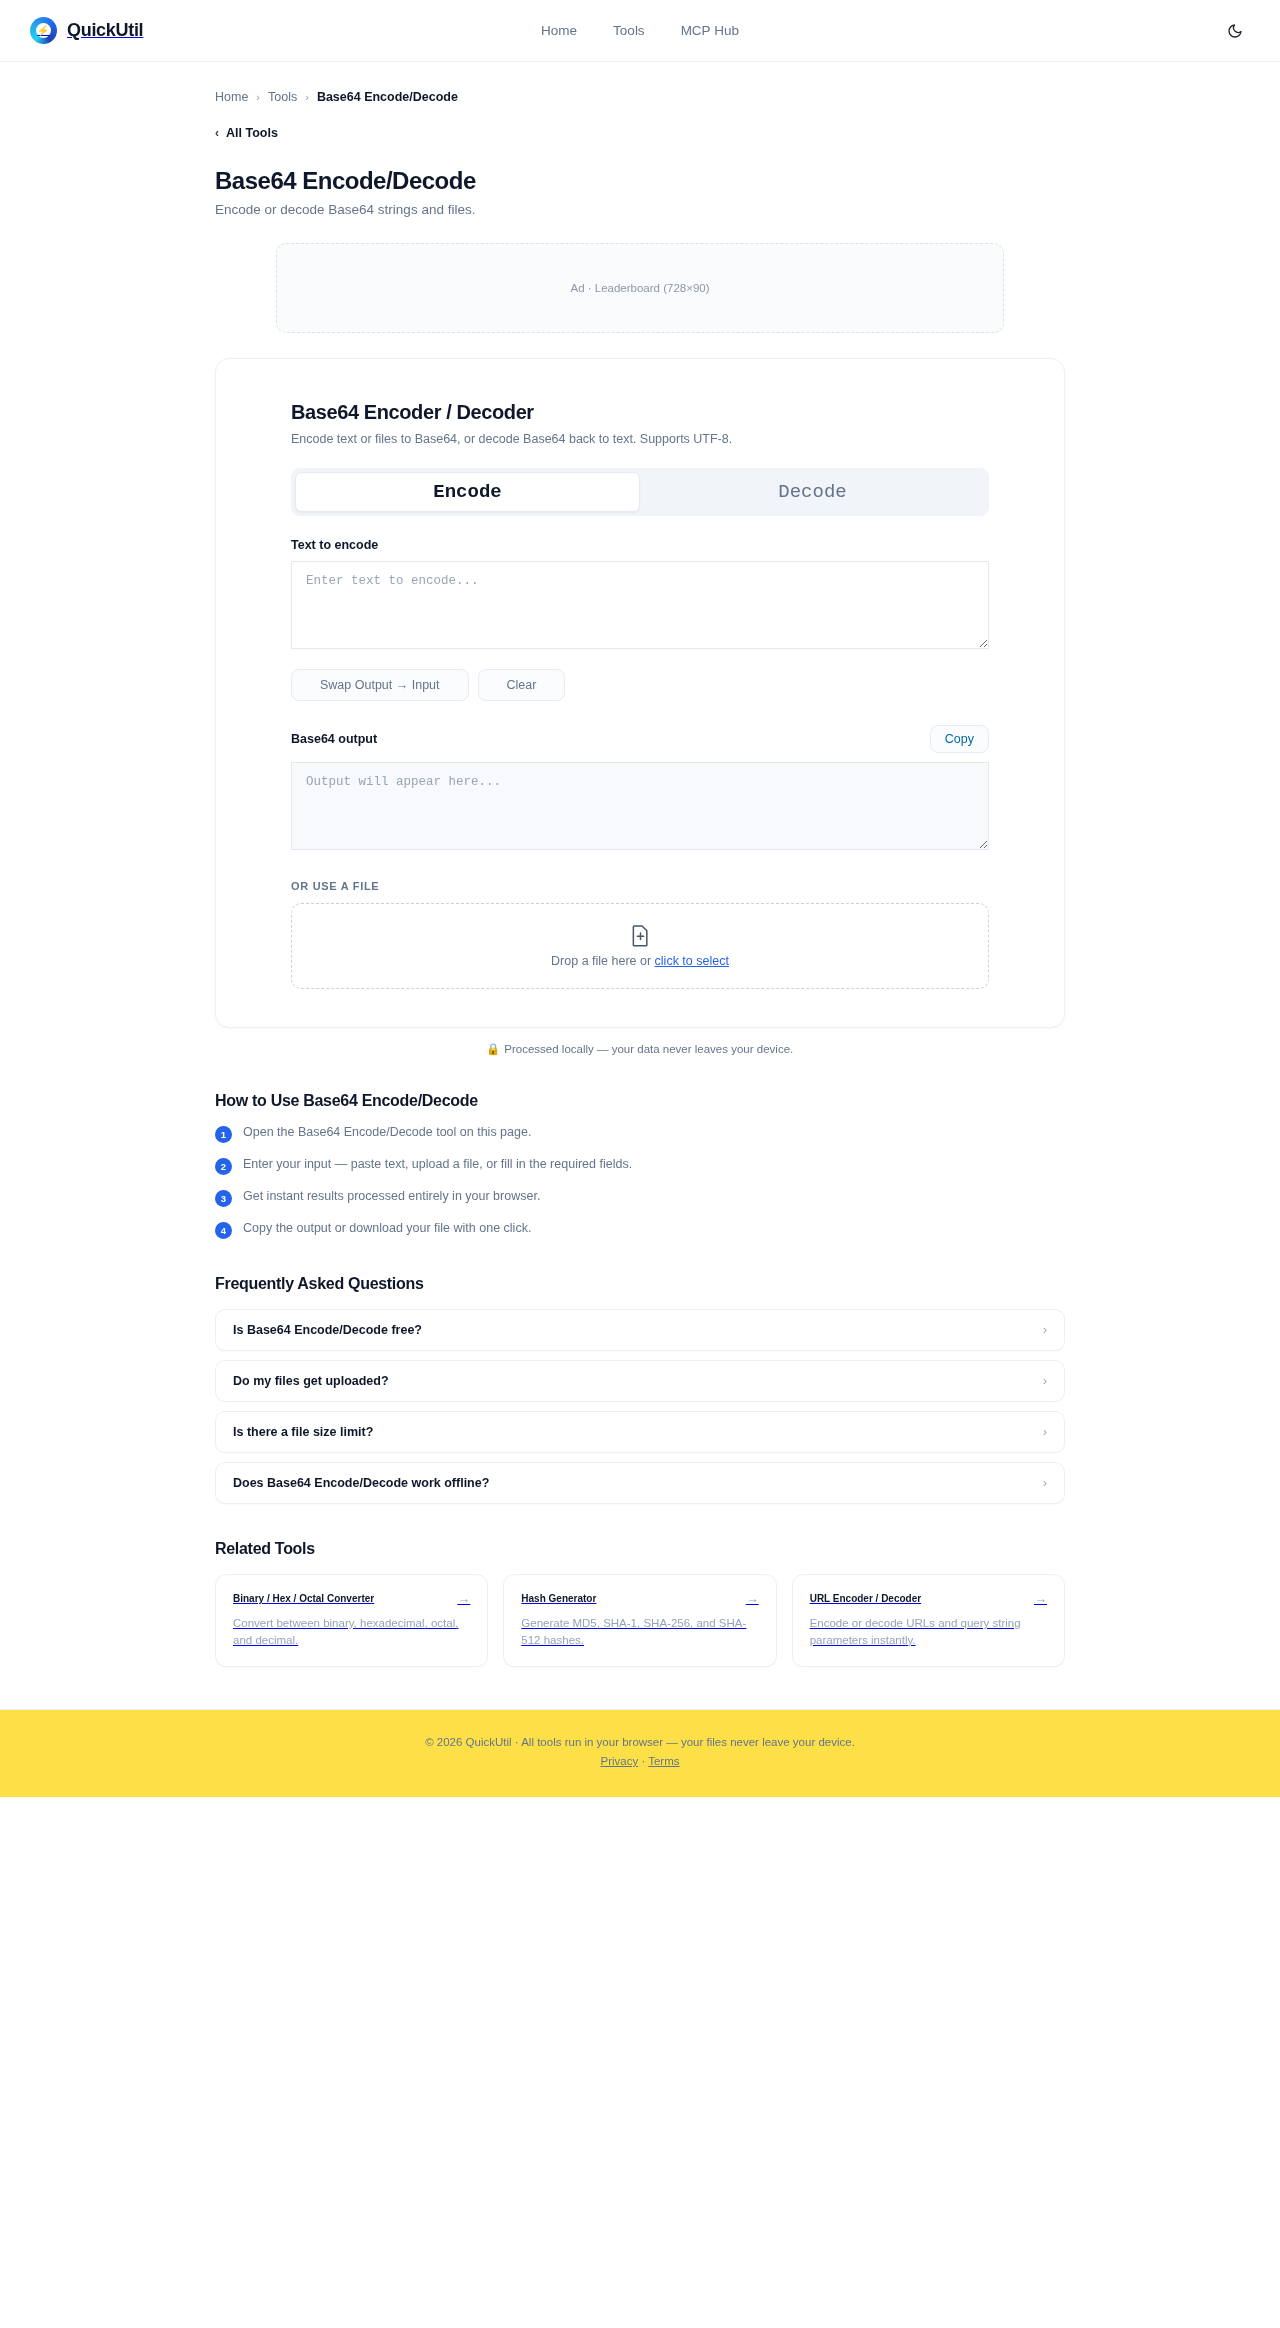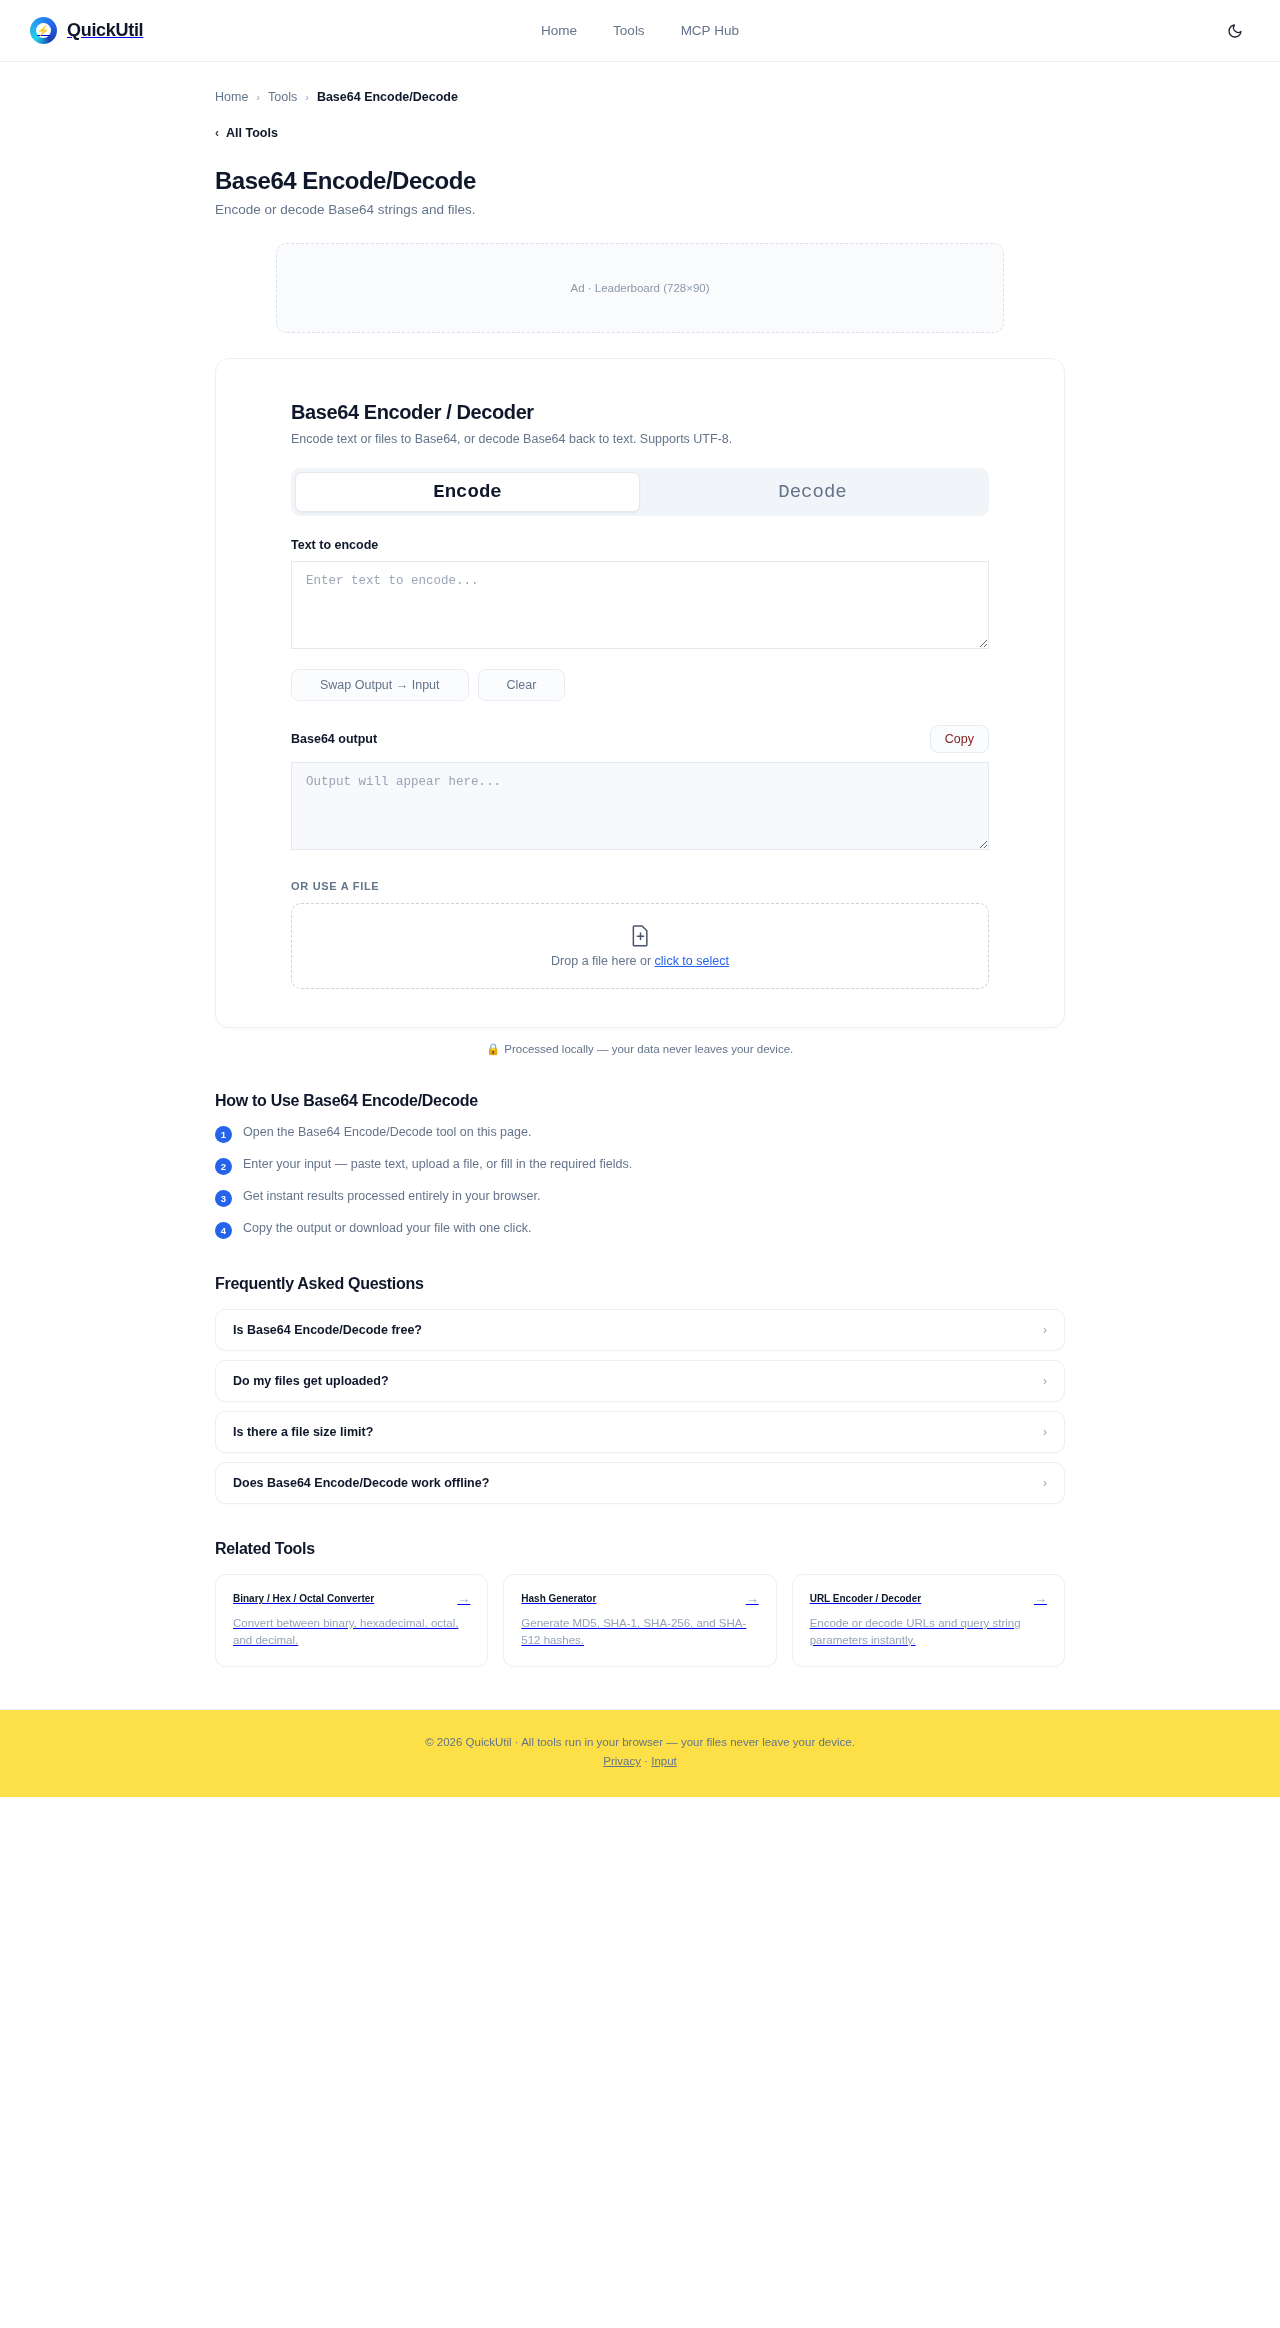--- a/index.html
+++ b/index.html
@@ -157,21 +157,21 @@
   }
 
   .out-head {
     margin-top: 24px;
     display: flex; align-items: center; justify-content: space-between;
     margin-bottom: 9px;
   }
   .out-head .field-label { margin: 0; }
   .btn-copy {
     padding: 6px 14px;
-    font-size: 12.5px; color: #7f1d1d;
+    font-size: 12.5px; color: #0369a1;
     background: #fbfcfe; border: 1px solid #e7ebf1; border-radius: 8px;
     cursor: pointer; font-family: inherit;
   }
 
   .or-file {
     margin-top: 26px; margin-bottom: 11px;
     font-size: 11px; letter-spacing: 0.7px; color: #64748b; font-weight: 600;
   }
   .dropzone {
     border: 1px dashed #c9d2de; border-radius: 10px;
@@ -403,15 +403,15 @@
     </div>
 
   </div>
 </main>
 
 <footer class="site-footer">
   <div class="footer-line">© 2026 QuickUtil · All tools run in your browser — your files never leave your device.</div>
   <div class="footer-links">
     <a href="#">Privacy</a>
     <span>·</span>
-    <a href="#">Input</a>
+    <a href="#">Terms</a>
   </div>
 </footer>
 
 </body></html>

